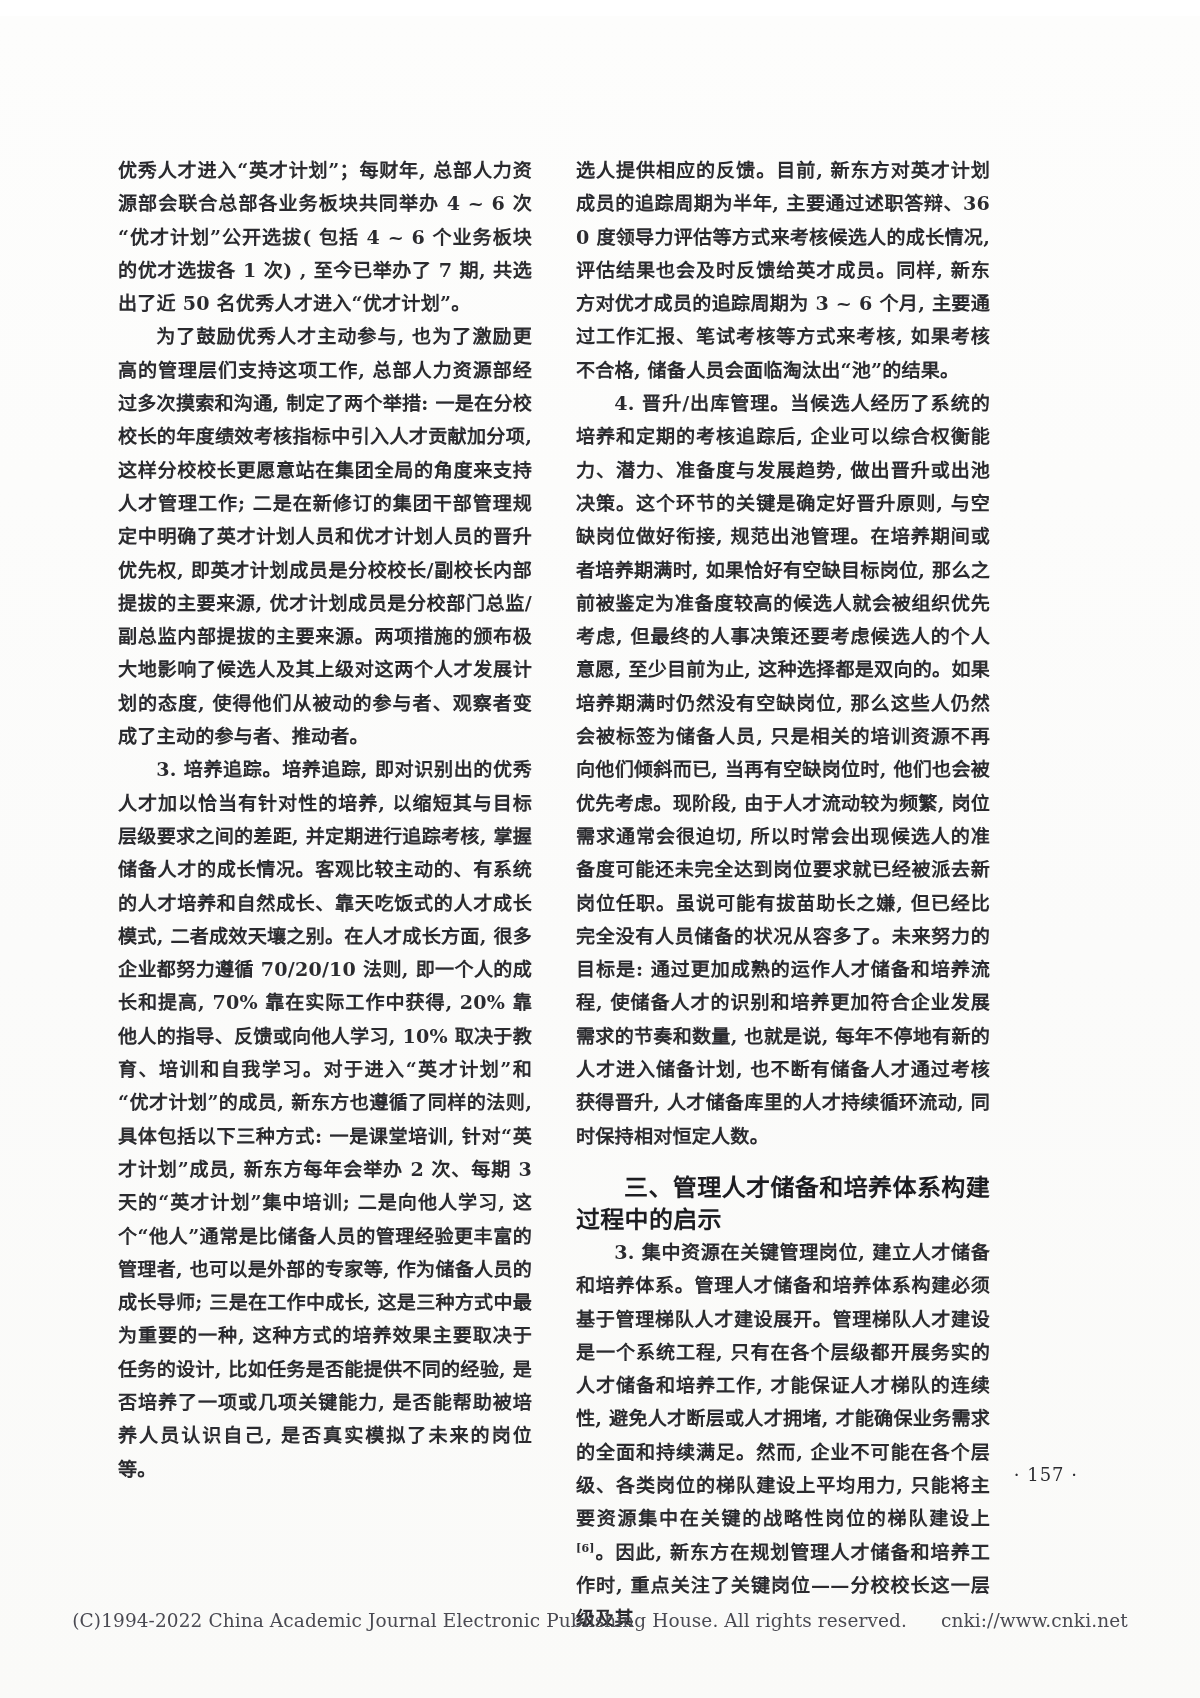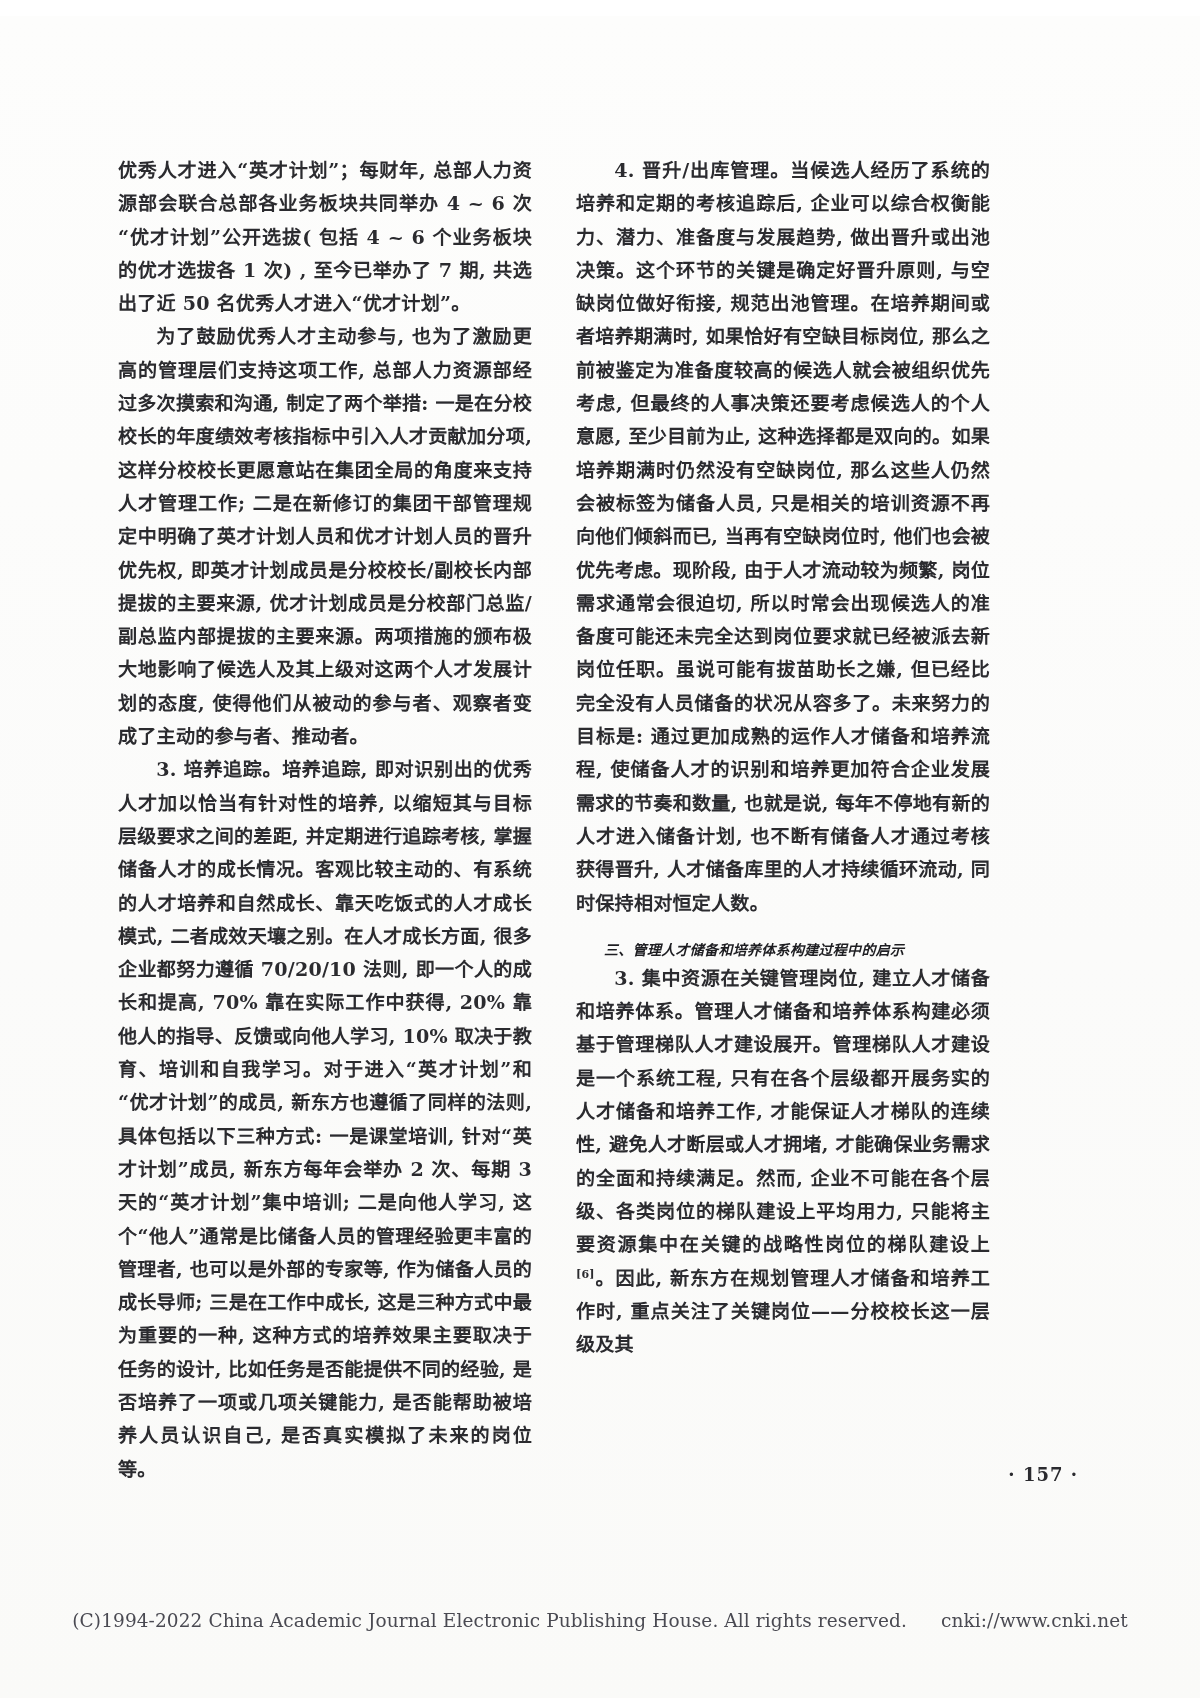--- a/index.html
+++ b/index.html
@@ -48,45 +48,44 @@
     font-weight: 600;
     text-justify: inter-character;
     word-break: break-all;
   }
   p.indent {
     text-indent: 2em;
   }
   h2.section-heading {
     margin: 0;
     padding-top: 19px;
-    font-size: 14px;
-    line-height: 23px;
+    font-size: 24px;
+    line-height: 32px;
     font-weight: 800;
     color: #1d1d21;
     text-indent: 2em;
     letter-spacing: 0.3px;
     text-align: justify;
     word-break: break-all;
-    font-style: italic;
   }
   .pad-top {
     padding-top: 0px;
   }
   sup.ref-marker {
     font-size: 11px;
     vertical-align: super;
     line-height: 0;
     font-weight: 600;
   }
   .page-number {
     position: absolute;
     right: 122px;
     top: 1448px;
     font-size: 18px;
-    font-weight: 700;
+    font-weight: 400;
     color: #2b2b2f;
     letter-spacing: 1px;
   }
   .footer-bar {
     position: absolute;
     left: 0;
     right: 0;
     top: 1584px;
     height: 40px;
     display: flex;
@@ -109,20 +108,21 @@
 
   <div class="columns">
 
     <div class="column">
       <p class="body-text">优秀人才进入“英才计划”；每财年, 总部人力资源部会联合总部各业务板块共同举办 4 ~ 6 次“优才计划”公开选拔( 包括 4 ~ 6 个业务板块的优才选拔各 1 次) , 至今已举办了 7 期, 共选出了近 50 名优秀人才进入“优才计划”。</p>
       <p class="body-text indent">为了鼓励优秀人才主动参与, 也为了激励更高的管理层们支持这项工作, 总部人力资源部经过多次摸索和沟通, 制定了两个举措: 一是在分校校长的年度绩效考核指标中引入人才贡献加分项, 这样分校校长更愿意站在集团全局的角度来支持人才管理工作; 二是在新修订的集团干部管理规定中明确了英才计划人员和优才计划人员的晋升优先权, 即英才计划成员是分校校长/副校长内部提拔的主要来源, 优才计划成员是分校部门总监/副总监内部提拔的主要来源。两项措施的颁布极大地影响了候选人及其上级对这两个人才发展计划的态度, 使得他们从被动的参与者、观察者变成了主动的参与者、推动者。</p>
       <p class="body-text indent">3. 培养追踪。培养追踪, 即对识别出的优秀人才加以恰当有针对性的培养, 以缩短其与目标层级要求之间的差距, 并定期进行追踪考核, 掌握储备人才的成长情况。客观比较主动的、有系统的人才培养和自然成长、靠天吃饭式的人才成长模式, 二者成效天壤之别。在人才成长方面, 很多企业都努力遵循 70/20/10 法则, 即一个人的成长和提高, 70% 靠在实际工作中获得, 20% 靠他人的指导、反馈或向他人学习, 10% 取决于教育、培训和自我学习。对于进入“英才计划”和“优才计划”的成员, 新东方也遵循了同样的法则, 具体包括以下三种方式: 一是课堂培训, 针对“英才计划”成员, 新东方每年会举办 2 次、每期 3 天的“英才计划”集中培训; 二是向他人学习, 这个“他人”通常是比储备人员的管理经验更丰富的管理者, 也可以是外部的专家等, 作为储备人员的成长导师; 三是在工作中成长, 这是三种方式中最为重要的一种, 这种方式的培养效果主要取决于任务的设计, 比如任务是否能提供不同的经验, 是否培养了一项或几项关键能力, 是否能帮助被培养人员认识自己, 是否真实模拟了未来的岗位等。</p>
     </div>
 
     <div class="column">
+      <p class="body-text">选人提供相应的反馈。目前, 新东方对英才计划成员的追踪周期为半年, 主要通过述职答辩、360 度领导力评估等方式来考核候选人的成长情况, 评估结果也会及时反馈给英才成员。同样, 新东方对优才成员的追踪周期为 3 ~ 6 个月, 主要通过工作汇报、笔试考核等方式来考核, 如果考核不合格, 储备人员会面临淘汰出“池”的结果。</p>
       <p class="body-text indent">4. 晋升/出库管理。当候选人经历了系统的培养和定期的考核追踪后, 企业可以综合权衡能力、潜力、准备度与发展趋势, 做出晋升或出池决策。这个环节的关键是确定好晋升原则, 与空缺岗位做好衔接, 规范出池管理。在培养期间或者培养期满时, 如果恰好有空缺目标岗位, 那么之前被鉴定为准备度较高的候选人就会被组织优先考虑, 但最终的人事决策还要考虑候选人的个人意愿, 至少目前为止, 这种选择都是双向的。如果培养期满时仍然没有空缺岗位, 那么这些人仍然会被标签为储备人员, 只是相关的培训资源不再向他们倾斜而已, 当再有空缺岗位时, 他们也会被优先考虑。现阶段, 由于人才流动较为频繁, 岗位需求通常会很迫切, 所以时常会出现候选人的准备度可能还未完全达到岗位要求就已经被派去新岗位任职。虽说可能有拔苗助长之嫌, 但已经比完全没有人员储备的状况从容多了。未来努力的目标是: 通过更加成熟的运作人才储备和培养流程, 使储备人才的识别和培养更加符合企业发展需求的节奏和数量, 也就是说, 每年不停地有新的人才进入储备计划, 也不断有储备人才通过考核获得晋升, 人才储备库里的人才持续循环流动, 同时保持相对恒定人数。</p>
 
       <h2 class="section-heading">三、管理人才储备和培养体系构建过程中的启示</h2>
 
       <p class="body-text indent pad-top"><span>3. 集中资源在关键管理岗位, 建立人才储备和培养体系。管理人才储备和培养体系构建必须基于管理梯队人才建设展开。管理梯队人才建设是一个系统工程, 只有在各个层级都开展务实的人才储备和培养工作, 才能保证人才梯队的连续性, 避免人才断层或人才拥堵, 才能确保业务需求的全面和持续满足。然而, 企业不可能在各个层级、各类岗位的梯队建设上平均用力, 只能将主要资源集中在关键的战略性岗位的梯队建设上</span><sup class="ref-marker">[6]</sup><span>。因此, 新东方在规划管理人才储备和培养工作时, 重点关注了关键岗位——分校校长这一层级及其</span></p>
     </div>
   </div>
 
   <div class="page-number">· 157 ·</div>
 

